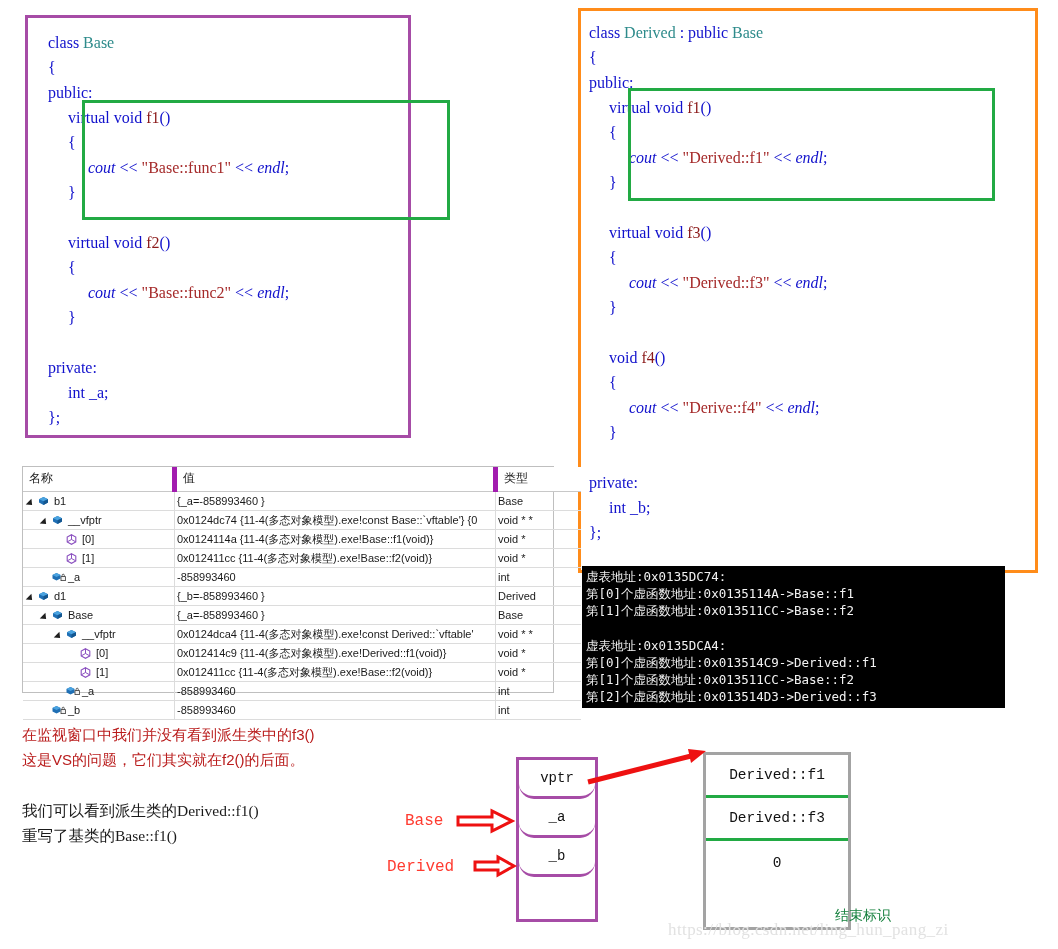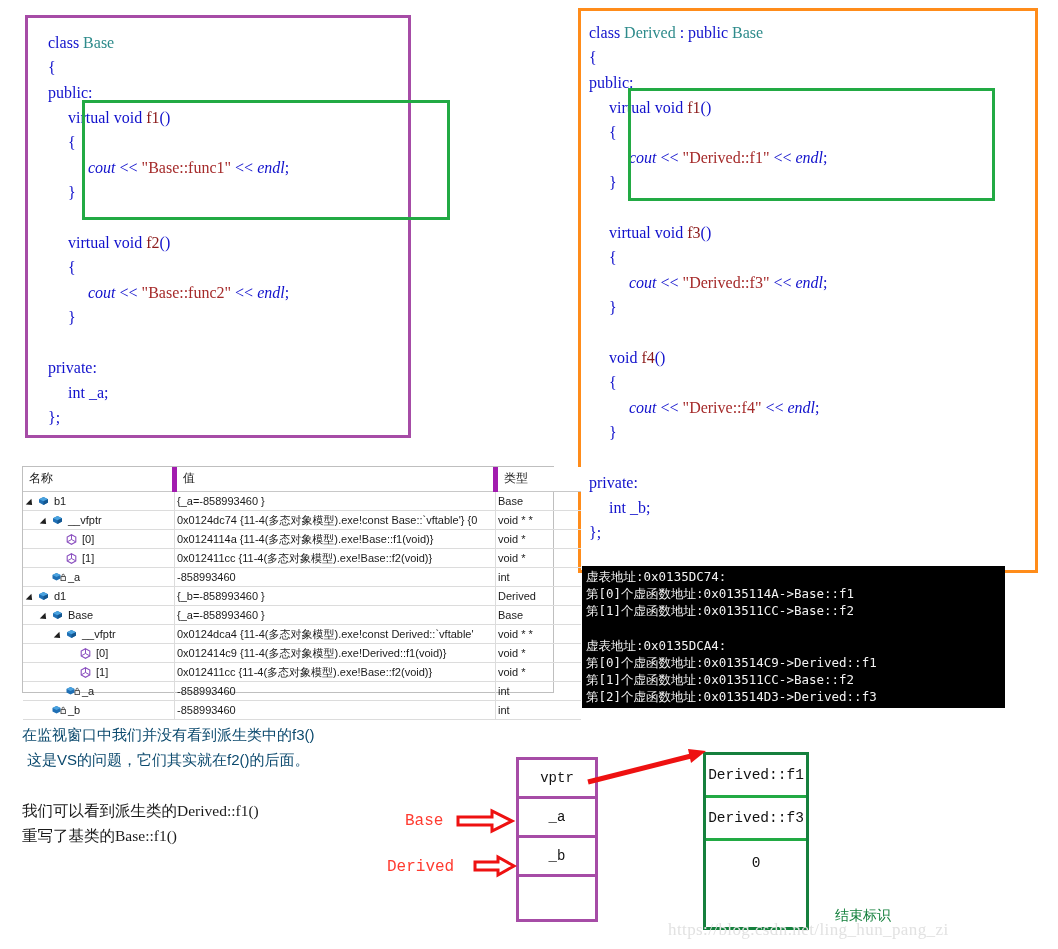--- a/index.html
+++ b/index.html
@@ -159,24 +159,23 @@
   }
 
   
   .note {
     position: absolute;
     white-space: pre;
     font-family: "Liberation Sans", sans-serif;
   }
   #note-red {
     left: 22px; top: 722px;
-    color: #0c4a6e;
+    color: #b91c1c;
     font-size: 15px;
     line-height: 25px;
-    text-align: center;
   }
   #note-black {
     left: 22px; top: 798px;
     color: #1a1a1a;
     font-family: "Liberation Serif", serif;
     font-size: 15.5px;
     line-height: 25px;
   }
 
   
@@ -193,30 +192,31 @@
   #object-layout-diagram .slot {
     height: 39px;
     border-bottom: 3px solid #a64ca6;
     box-sizing: border-box;
     display: flex;
     align-items: center;
     justify-content: center;
     font-family: "Liberation Mono", monospace;
     font-size: 14px;
     color: #111111;
+    border-radius: 15px;
   }
   #object-layout-diagram .slot:last-child { border-bottom: none; }
 
   #vtable-diagram {
     position: absolute;
     left: 703px;
     top: 752px;
-    width: 106px;
+    width: 148px;
     height: 178px;
-    border: 3px solid #15803d;
+    border: 3px solid #a3a3a3;
     box-sizing: border-box;
     background: #ffffff;
   }
   #vtable-diagram .slot {
     height: 43px;
     border-bottom: 3px solid #22aa44;
     box-sizing: border-box;
     display: flex;
     align-items: center;
     justify-content: center;

